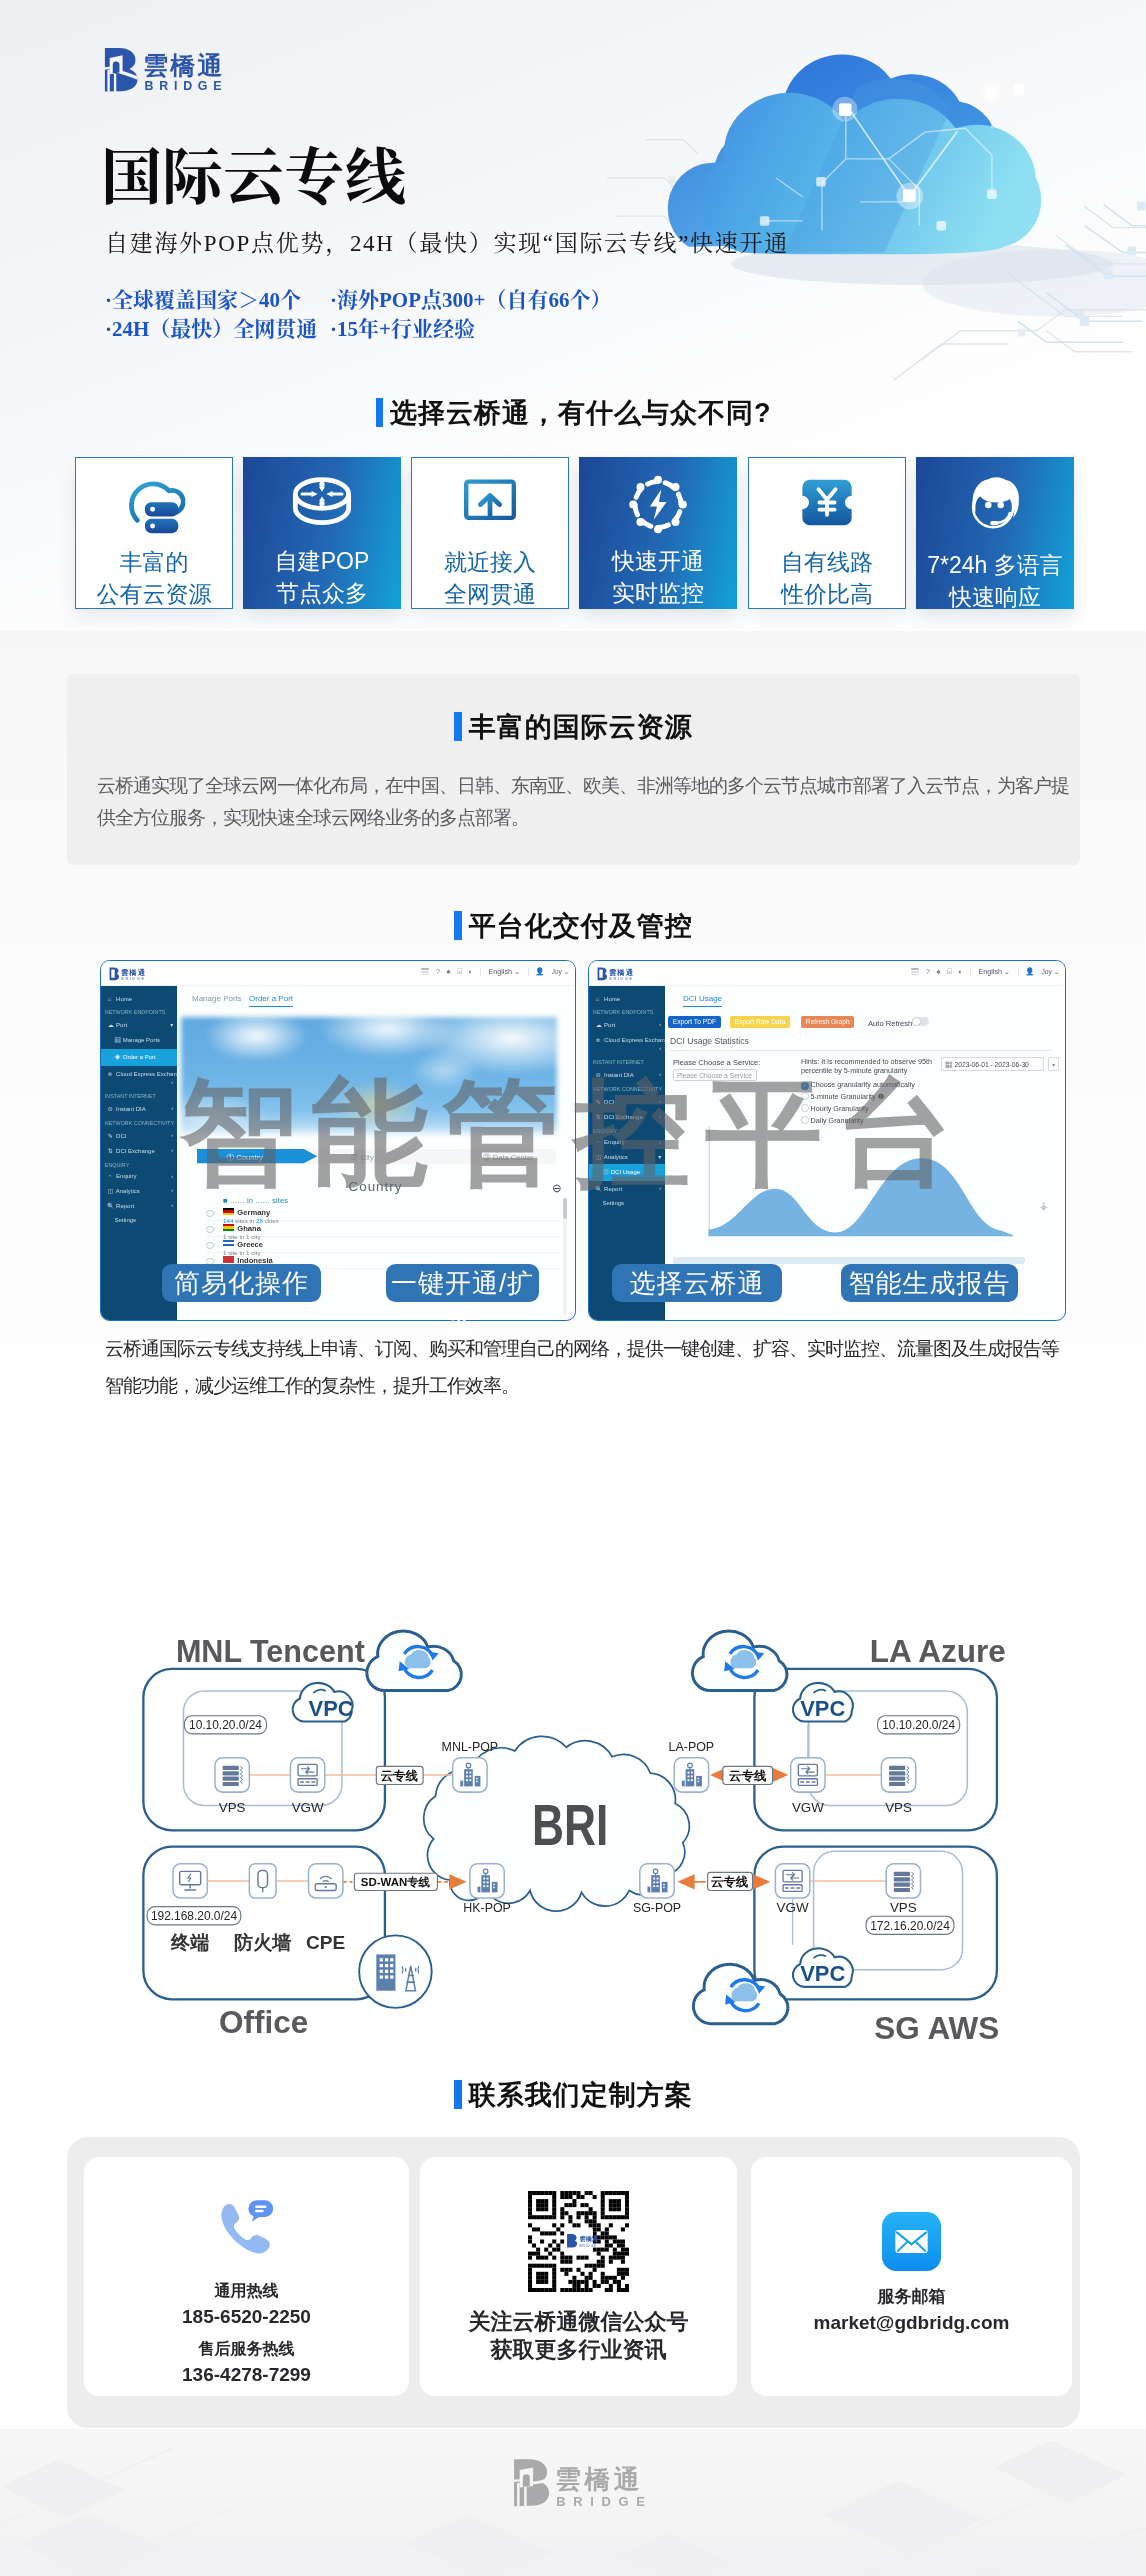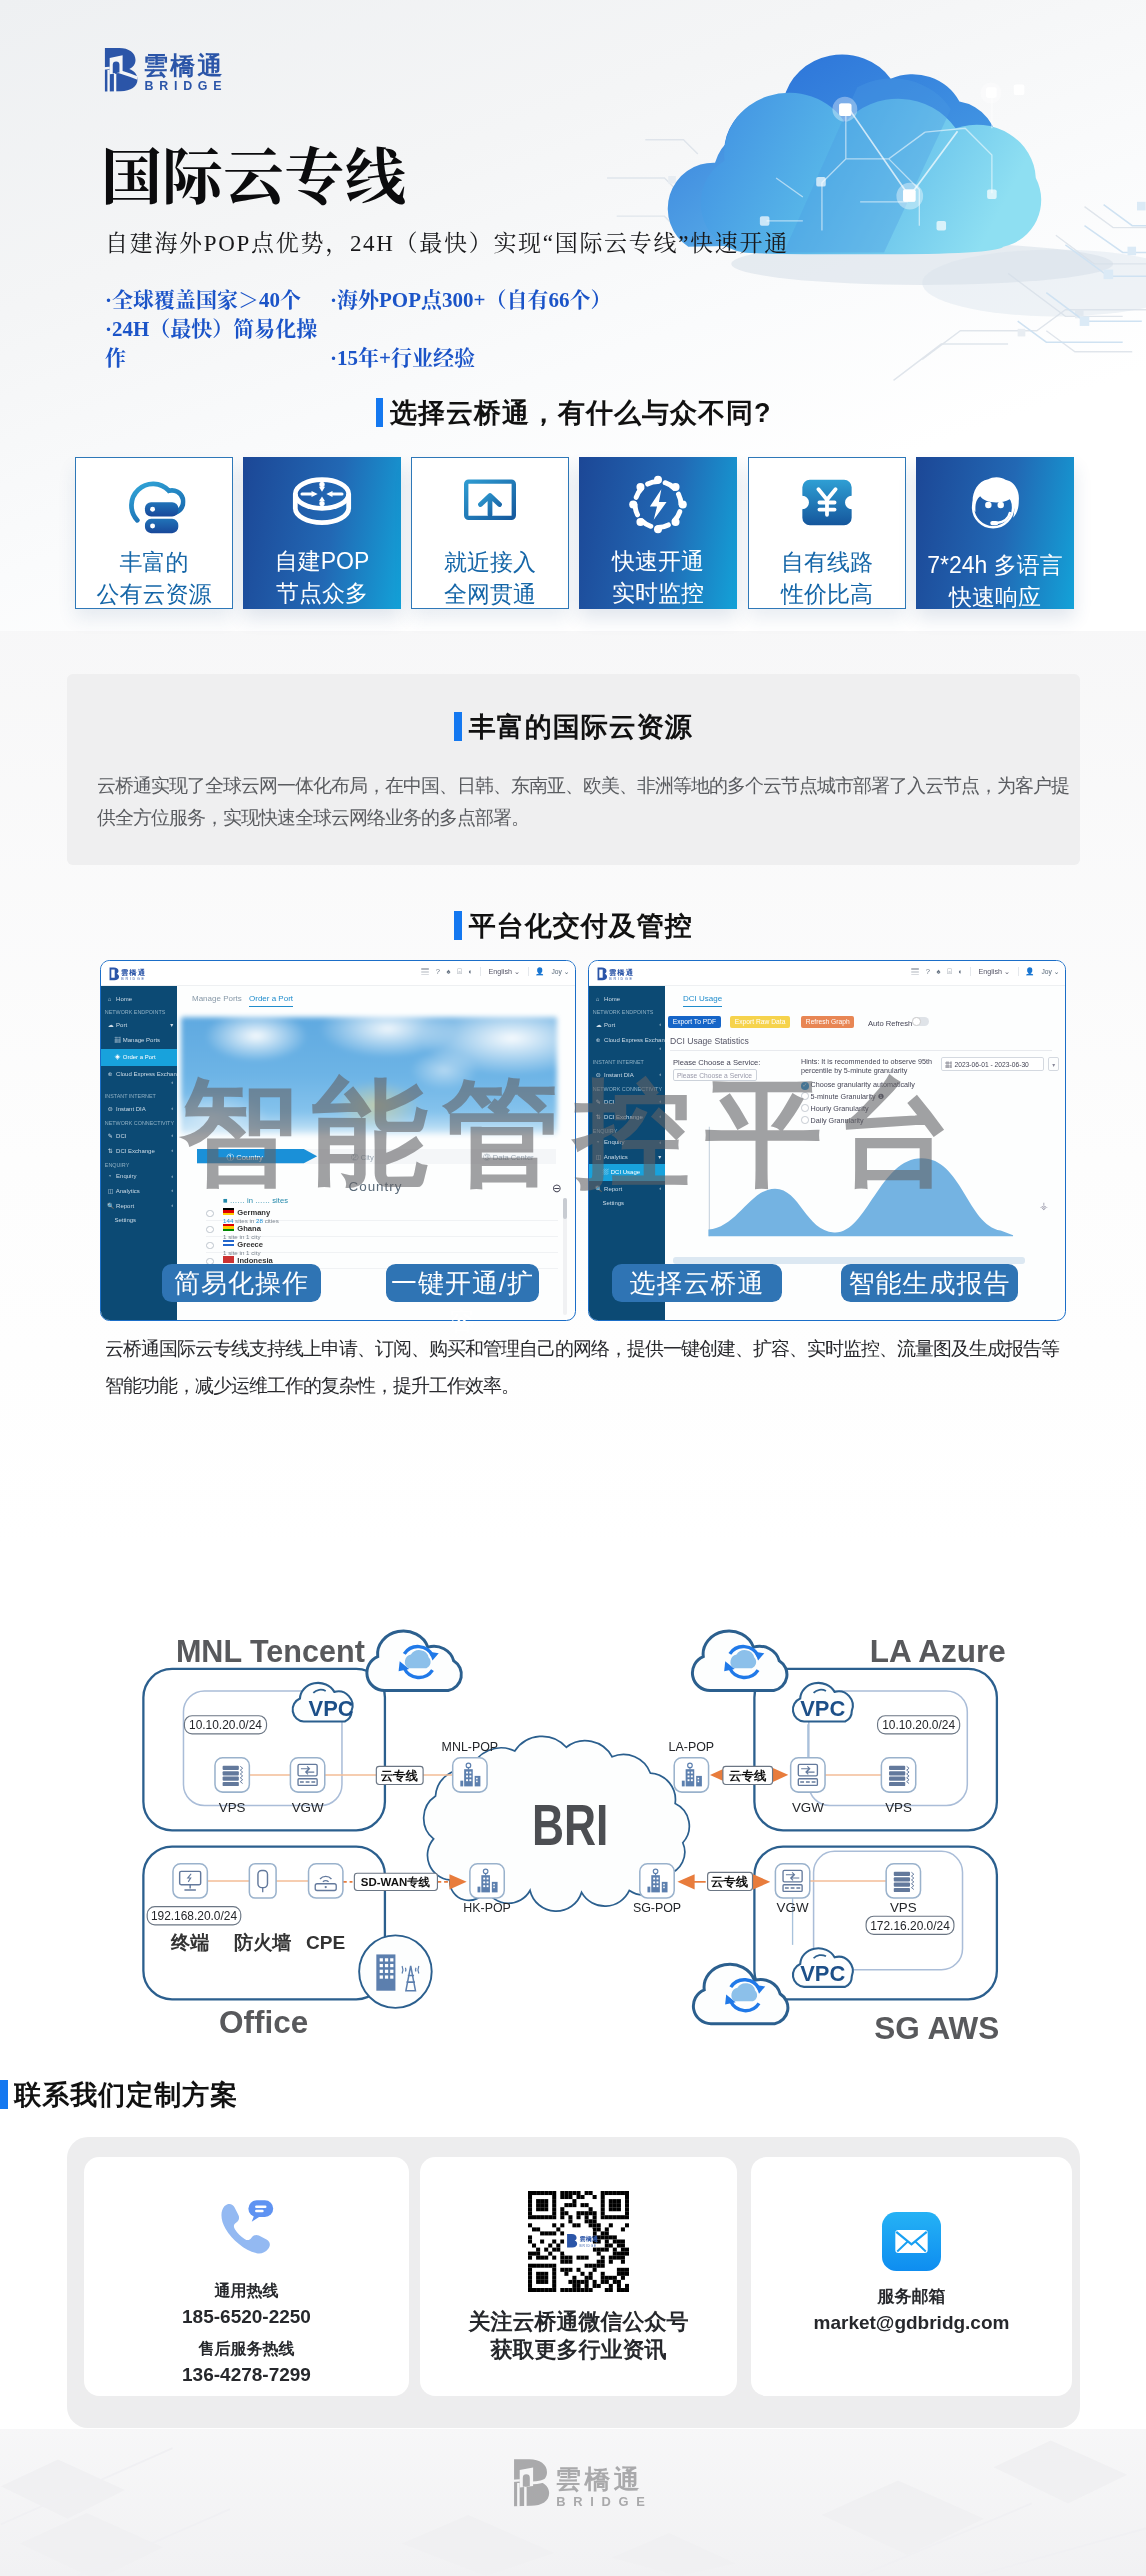--- a/index.html
+++ b/index.html
@@ -157,21 +157,21 @@
       </g>
       <text x="42" y="27" font-size="26" font-weight="700" letter-spacing="2.5" fill="#2b55a8">雲橋通</text>
       <text x="43.5" y="44" font-size="13" font-weight="700" letter-spacing="6" fill="#2b55a8">BRIDGE</text>
     </svg>
   </div>
 
   <div class="abs serif" style="left:101px;top:129px;font-size:61px;font-weight:700;color:#0b0b0d;letter-spacing:0px;">国际云专线</div>
   <div class="abs serif" style="left:105px;top:225px;font-size:23px;color:#18181a;letter-spacing:1.7px;">自建海外POP点优势，24H（最快）实现“国际云专线”快速开通</div>
   <div class="abs serif" style="left:105px;top:286px;font-size:21px;font-weight:700;color:#1b54c8;line-height:29px;">
     <div><span style="display:inline-block;width:225px;">·全球覆盖国家＞40个</span><span>·海外POP点300+（自有66个）</span></div>
-    <div><span style="display:inline-block;width:225px;">·24H（最快）简易化操作</span><span>·15年+行业经验</span></div>
+    <div><span style="display:inline-block;width:225px;">·24H（最快）全网贯通</span><span>·15年+行业经验</span></div>
   </div>
 
   <div class="abs sect-title" style="left:0;top:395px;width:1147px;text-align:center;"><span class="sect-bar"></span>选择云桥通，有什么与众不同?</div>
 
   <div class="abs" id="cards" style="left:75px;top:457px;width:998px;height:152px;">
     <div class="card b" style="left:168px;">
       <svg width="69" height="61" viewBox="0 0 72 64" fill="none" stroke="#fff">
         <ellipse cx="36" cy="21" rx="28" ry="15" stroke-width="5"></ellipse>
         <path d="M8 21 v15 a28 15 0 0 0 56 0 v-15" stroke-width="5"></path>
         <g stroke-width="3.2" stroke-linecap="round">
@@ -633,21 +633,21 @@
               <rect x="302" y="388" width="3.4" height="3.4"></rect>
               <rect x="307.5" y="388" width="3.4" height="3.4"></rect>
           </g>
         </g>
         <path d="M324 404 l5 -26 l5 26 z M324.5 395 h9 M326 388 h6.5" fill="none" stroke="#5c7fae" stroke-width="1.6"></path>
         <path d="M320 378 a10 10 0 0 1 0 8 M337.5 378 a10 10 0 0 0 0 8 M323.5 380 a5 5 0 0 1 0 4 M334.5 380 a5 5 0 0 0 0 4" stroke="#5c7fae" stroke-width="1.3" fill="none"></path>
       </g>
     </svg>
   </div>
 
-  <div class="abs sect-title" style="left:0;top:2077px;width:1147px;"><span class="sect-bar"></span>联系我们定制方案</div>
+  <div class="abs sect-title" style="left:0;top:2077px;width:1147px;text-align:center;"><span class="sect-bar"></span>联系我们定制方案</div>
   <div class="abs" style="left:67px;top:2137px;width:1013px;height:291px;background:#ededee;border-radius:21px;"></div>
   <div class="abs contact-card" style="left:84px;width:325px;">
     <svg width="61" height="54" viewBox="0 0 64 56" style="margin-top:43px;">
       <path d="M9 6 c4 -3.5 8.5 -2.5 10.5 1.5 l4 8 c1.5 3 .5 6 -2.5 8 c-2.5 1.8 -3 4 -1 7 c2.5 4 6 7.5 10 10 c3 2 5.2 1.5 7 -1 c2 -3 5 -4 8 -2.5 l8 4 c4 2 4.6 6.5 1.6 10 c-3 3.6 -7 5.5 -12 4.5 c-12 -2.5 -25.6 -13.6 -32.6 -25.6 c-5 -9 -6 -18 -1 -23.9 z" fill="#93b9f2"></path>
       <g>
         <rect x="34" y="0" width="26" height="17.5" rx="8.7" fill="#5f93f2"></rect>
         <path d="M40 16 l-2.5 6.5 8.5 -5.5 z" fill="#5f93f2"></path>
         <rect x="41" y="5.4" width="12" height="2.6" rx="1.3" fill="#fff"></rect>
           <rect x="41" y="10" width="9" height="2.6" rx="1.3" fill="#fff"></rect>
       </g>

